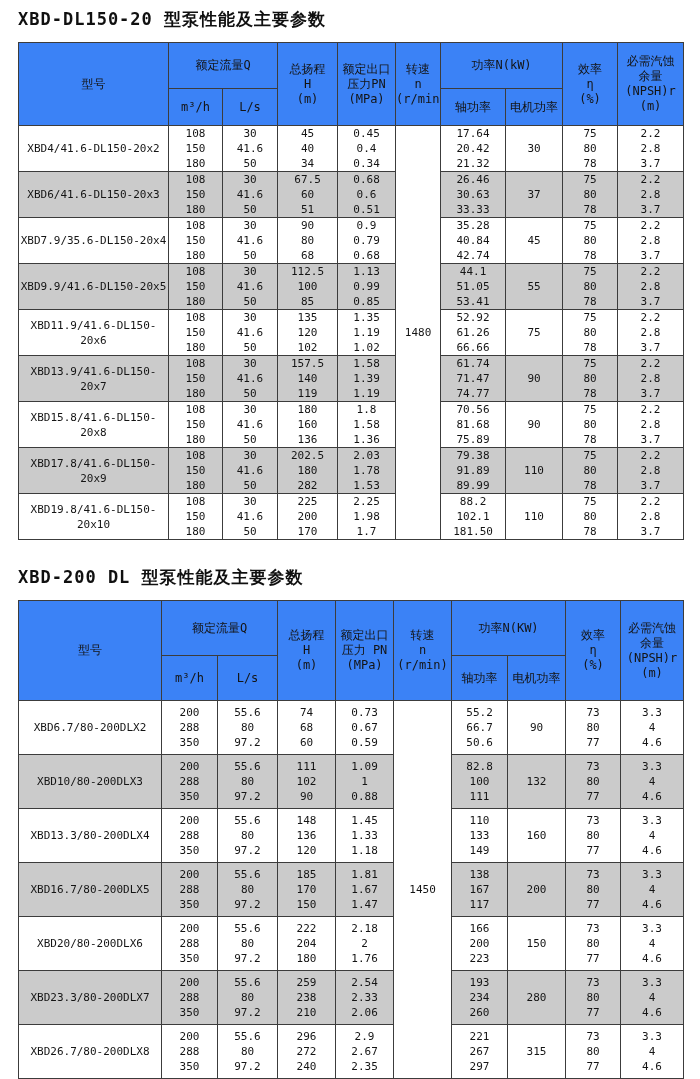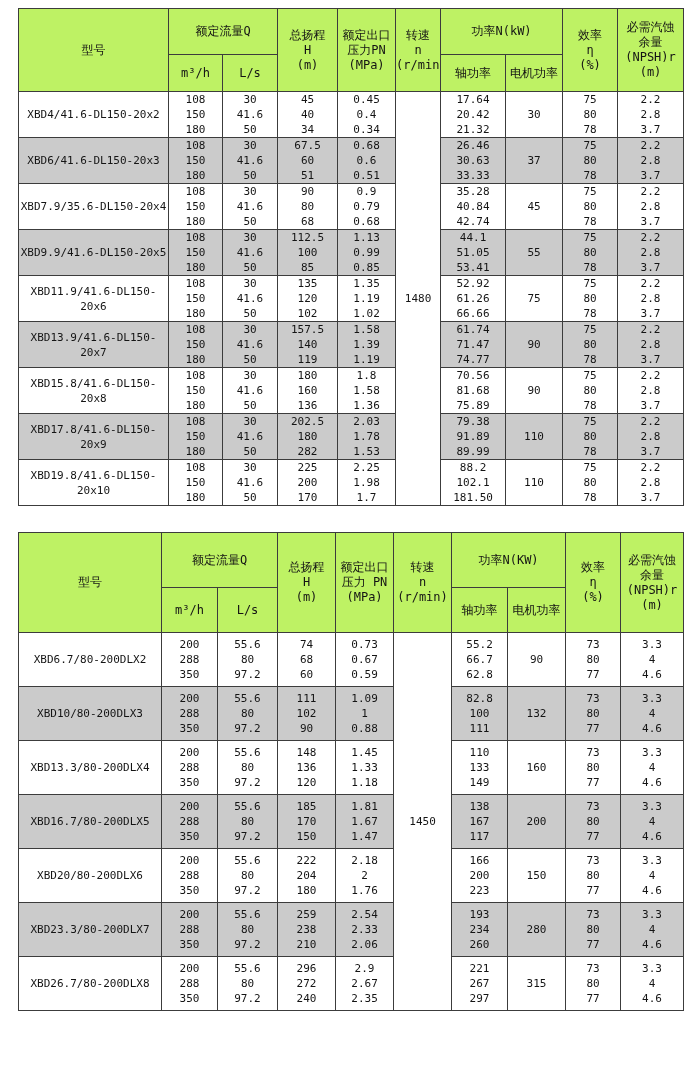--- a/index.html
+++ b/index.html
@@ -30,21 +30,21 @@
   }
   table.spec th, table.spec td{
     border:1px solid #3c3c3c;
     text-align:center;
     vertical-align:middle;
     padding:0;
     font-weight:normal;
     overflow:hidden;
   }
   table.spec thead th{
-    background:#bef264;
+    background:#3b82f6;
     font-size:12px;
     line-height:15px;
   }
   table.spec tbody td{
     font-size:11px;
     line-height:15px;
     background:#ffffff;
   }
   table.spec tbody tr.stripe td{background:#cbcbcb;}
   table.spec tbody td.speed-cell{background:#ffffff !important;}
@@ -79,20 +79,21 @@
   #table-1 col:nth-child(8){width:58px;}
   #table-1 col:nth-child(9){width:55px;}
   #table-1 col:nth-child(10){width:63px;}
 </style>
 </head>
 <body>
 
 <div class="page">
 
   <section class="table-section first">
+    <h2 class="title">XBD-DL150-20 型泵性能及主要参数</h2>
     <table class="spec" id="table-0">
         <colgroup>
           <col>
           <col>
           <col>
           <col>
           <col>
           <col>
           <col>
           <col>
@@ -489,20 +490,21 @@
               <div>2.2</div>
               <div>2.8</div>
               <div>3.7</div>
             </td>
           </tr>
         </tbody>
       </table>
   </section>
 
   <section class="table-section second">
+    <h2 class="title">XBD-200 DL 型泵性能及主要参数</h2>
     <table class="spec" id="table-1">
         <colgroup>
           <col>
           <col>
           <col>
           <col>
           <col>
           <col>
           <col>
           <col>
@@ -568,21 +570,21 @@
             </td>
             <td class="stack">
               <div>0.73</div>
               <div>0.67</div>
               <div>0.59</div>
             </td>
             <td rowspan="7" class="speed-cell">1450</td>
             <td class="stack">
               <div>55.2</div>
               <div>66.7</div>
-              <div>62.8</div>
+              <div>50.6</div>
             </td>
             <td>90</td>
             <td class="stack">
               <div>73</div>
               <div>80</div>
               <div>77</div>
             </td>
             <td class="stack">
               <div>3.3</div>
               <div>4</div>

